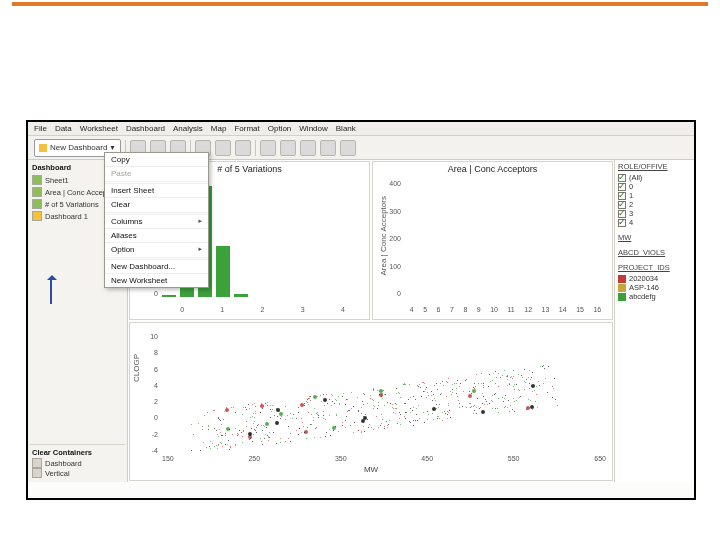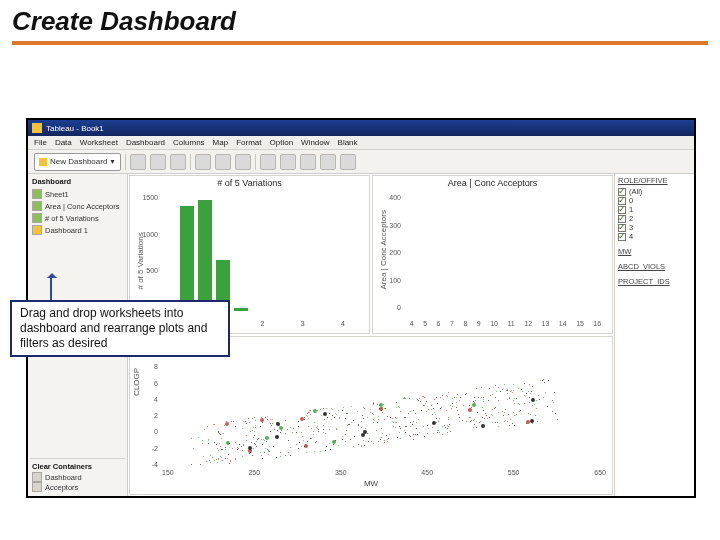--- a/index.html
+++ b/index.html
@@ -161,35 +161,30 @@
     background:radial-gradient(circle at 35% 30%, #ffd070, #e07a2a 60%, #8a3e0a);
     box-shadow:0 2px 2px rgba(0,0,0,.25);
   }
   .footer .date { font-style:italic; font-size:9px; color:#777; line-height:1.1; }
   .footer .pagen { font-style:italic; color:#888; font-size:14px; }
 </style>
 </head>
 <body>
 <div class="slide">
 
-<div class="title">Create Dashboard</div>
 <div class="title-rule"></div>
 
 
 <div class="app">
-  <div class="titlebar">
-    <span class="t-icon"></span>
-    <span>Tableau - Book1</span>
-  </div>
   <div class="menubar">
     <span>File</span>
     <span>Data</span>
     <span>Worksheet</span>
     <span>Dashboard</span>
-    <span>Columns</span>
+    <span>Analysis</span>
     <span>Map</span>
     <span>Format</span>
     <span>Option</span>
     <span>Window</span>
     <span>Blank</span>
   </div>
   <div class="toolbar">
     <div class="btn-new">
       <span>New Dashboard</span>
       <span>▾</span>
@@ -228,21 +223,21 @@
           </div>
 
       <div style="flex:1"></div>
 
       <div class="sb-block">
         <div class="sb-head">Clear Containers</div>
         <div class="sb-item">
               <span>Dashboard</span>
             </div>
         <div class="sb-item">
-              <span>Acceptors</span>
+              <span>Vertical</span>
             </div>
       </div>
     </div>
 
     <div class="main">
       <div class="charts-col">
         <div class="charts-row">
 
           <div class="chart-card">
             <div class="chart-title"># of 5 Variations</div>
@@ -1008,24 +1003,51 @@
               </div>
         </div>
         <div class="grp">
           <div class="gh">MW</div>
         </div>
         <div class="grp">
           <div class="gh">ABCD_VIOLS</div>
         </div>
         <div class="grp">
           <div class="gh">PROJECT_IDS</div>
+          <div id="filters-g4">
+                <div class="chk">
+                  <span class="swatch" style="background: rgb(194, 58, 58);"></span>
+                  <span>2020034</span>
+                </div>
+                <div class="chk">
+                  <span class="swatch" style="background: rgb(199, 167, 58);"></span>
+                  <span>ASP-146</span>
+                </div>
+                <div class="chk">
+                  <span class="swatch" style="background: rgb(58, 161, 58);"></span>
+                  <span>abcdefg</span>
+                </div>
+              </div>
         </div>
       </div>
     </div>
   </div>
 </div>
 
+<div class="ctxmenu">
+  <div>Copy</div>
+  <div class="disabled">Paste</div>
+  <div class="sep"></div>
+  <div>Insert Sheet</div>
+  <div>Clear</div>
+  <div class="sep"></div>
+  <div class="has-sub">Columns</div>
+  <div>Aliases</div>
+  <div class="has-sub">Option</div>
+  <div class="sep"></div>
+  <div>New Dashboard...</div>
+  <div>New Worksheet</div>
+</div>
 
 <div class="arrow"></div>
-<div class="callout c2">Drag and drop worksheets into dashboard and rearrange plots and filters as desired</div>
 
 
 </div>
 
 </body></html>

